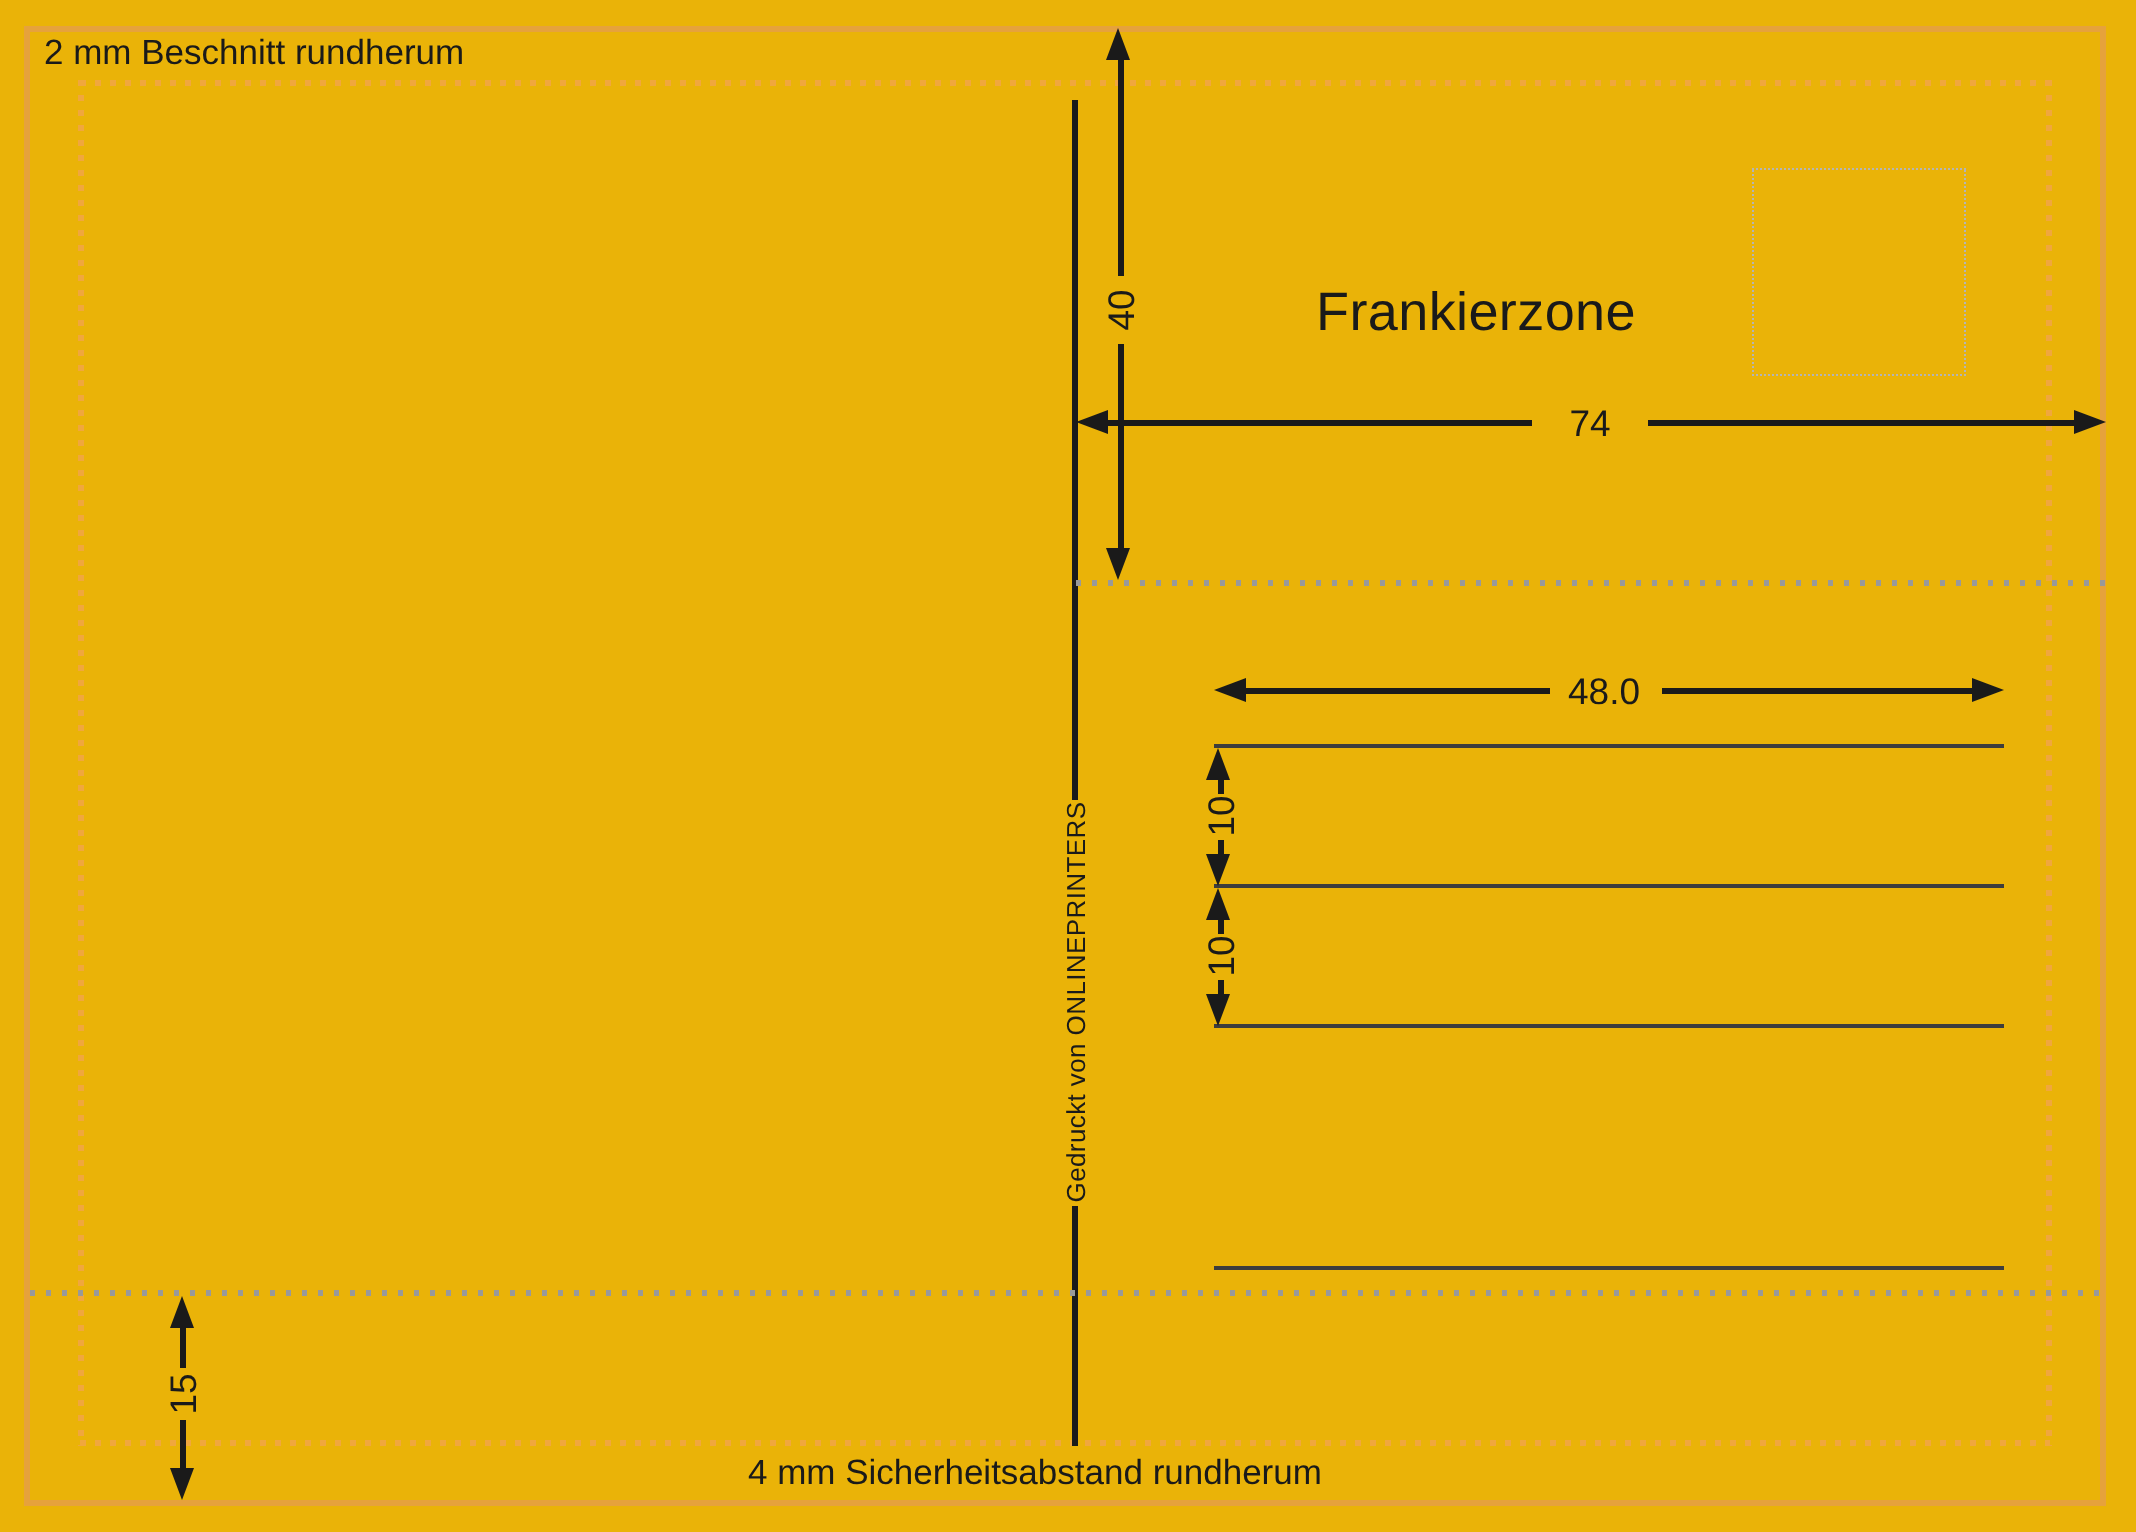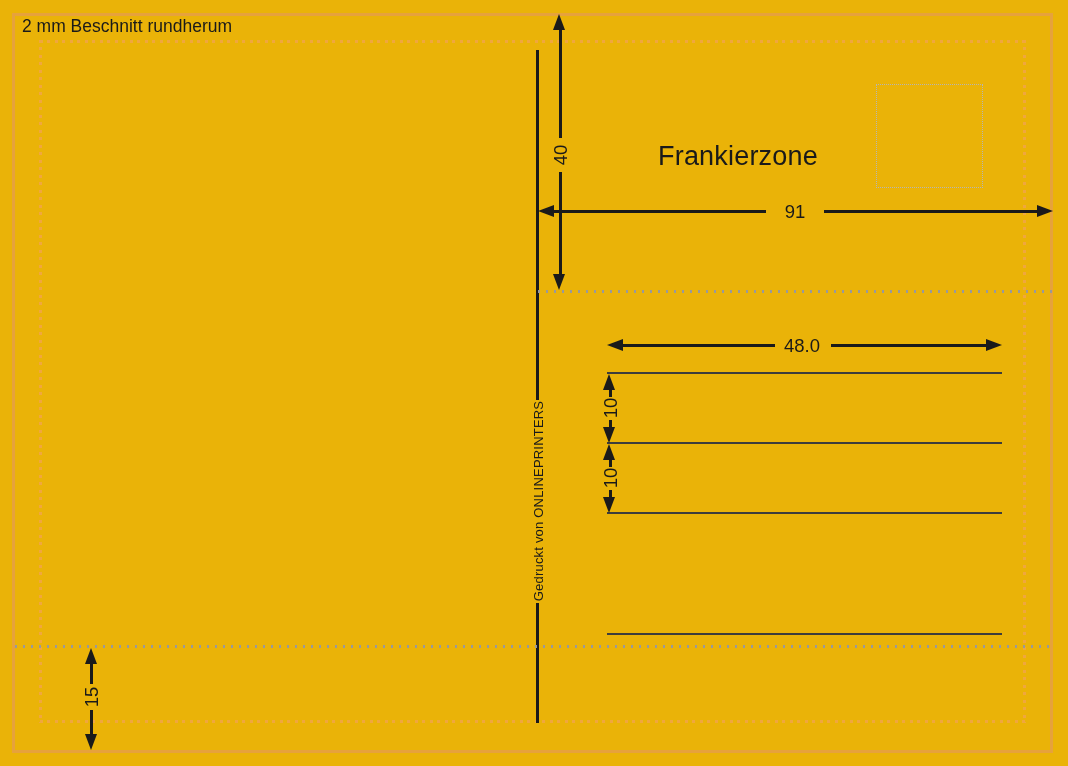--- a/index.html
+++ b/index.html
@@ -60,21 +60,21 @@
   <div class="abs printed-by" style="left:538px;top:501px;">Gedruckt von ONLINEPRINTERS</div>
 
   <div class="abs ah ah-up" style="left:553px;top:14px;"></div>
   <div class="abs v-line" style="left:559px;top:26px;height:112px;"></div>
   <div class="abs dim-label rot" style="left:561px;top:155px;">40</div>
   <div class="abs v-line" style="left:559px;top:172px;height:104px;"></div>
   <div class="abs ah ah-down" style="left:553px;top:274px;"></div>
 
   <div class="abs ah ah-left" style="left:538px;top:204.5px;"></div>
   <div class="abs h-line" style="left:551px;top:210px;width:215px;"></div>
-  <div class="abs dim-label" style="left:795px;top:212px;">91</div>
+  <div class="abs dim-label" style="left:795px;top:212px;">74</div>
   <div class="abs h-line" style="left:824px;top:210px;width:216px;"></div>
   <div class="abs ah ah-right" style="left:1037px;top:204.5px;"></div>
 
   <div class="abs gray-dots" style="left:538px;top:290px;width:515px;"></div>
 
   <div class="abs stamp" style="left:876px;top:84px;width:107px;height:104px;"></div>
 
   <div class="abs zone-label" style="left:634px;top:141px;margin-left:24px;">Frankierzone</div>
 
   <div class="abs ah ah-left" style="left:607px;top:338.5px;"></div>
@@ -102,14 +102,15 @@
 
   <div class="abs gray-dots" style="left:15px;top:645px;width:1038px;"></div>
 
   <div class="abs ah ah-up" style="left:84.5px;top:648px;"></div>
   <div class="abs v-line" style="left:90px;top:662px;height:22px;"></div>
   <div class="abs dim-label rot" style="left:92px;top:697px;">15</div>
   <div class="abs v-line" style="left:90px;top:710px;height:25px;"></div>
   <div class="abs ah ah-down" style="left:84.5px;top:734px;"></div>
 
 
+  <div class="abs note-label" style="left:374px;top:726px;">4 mm Sicherheitsabstand rundherum</div>
 
 </div>
 
 </body></html>

